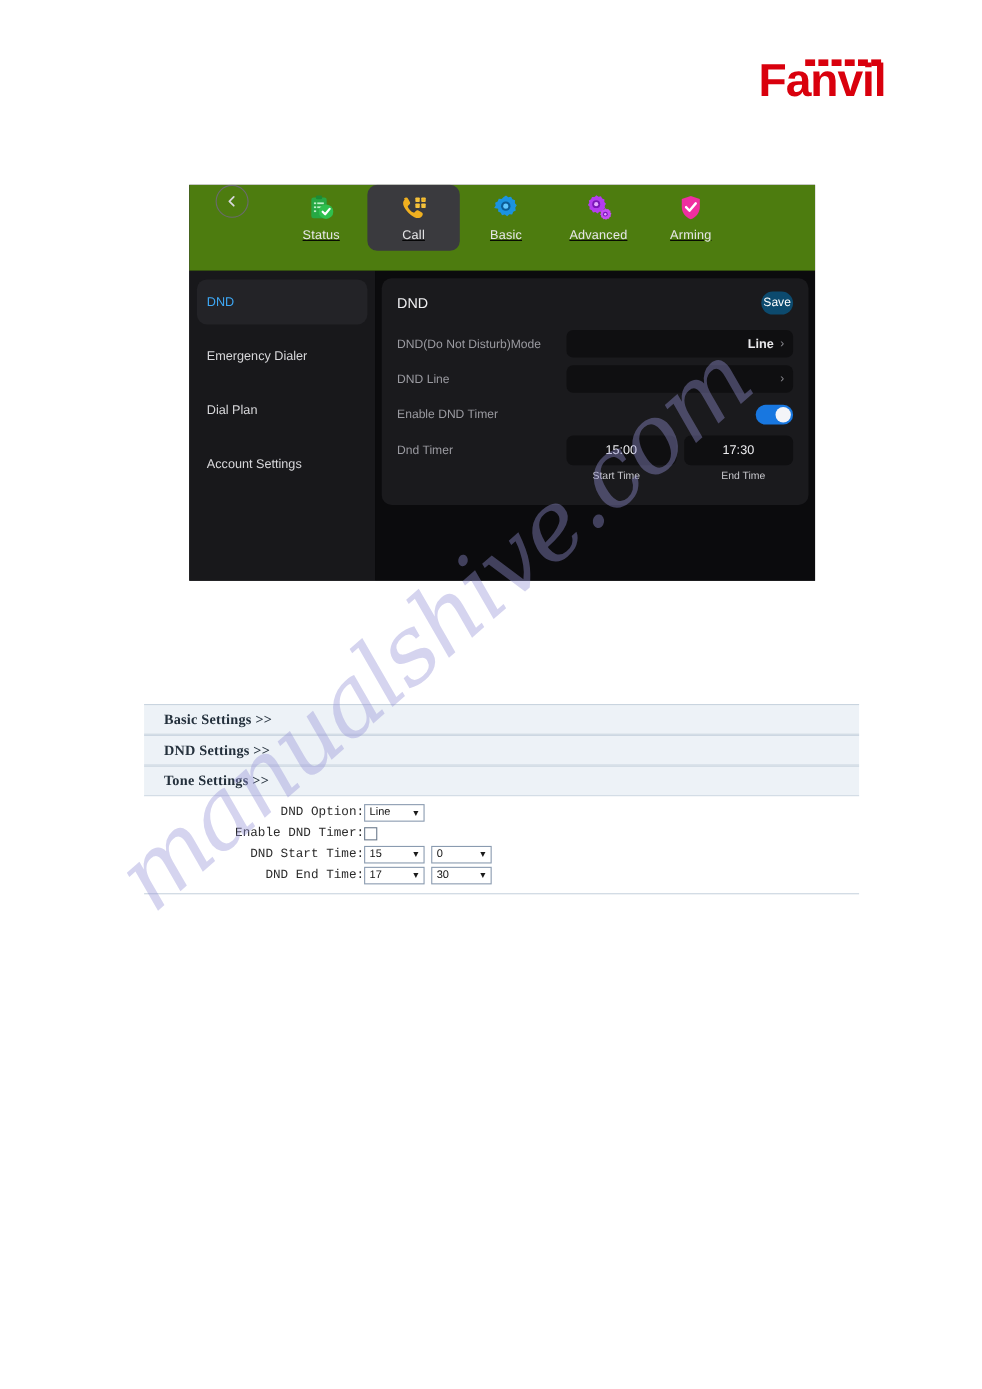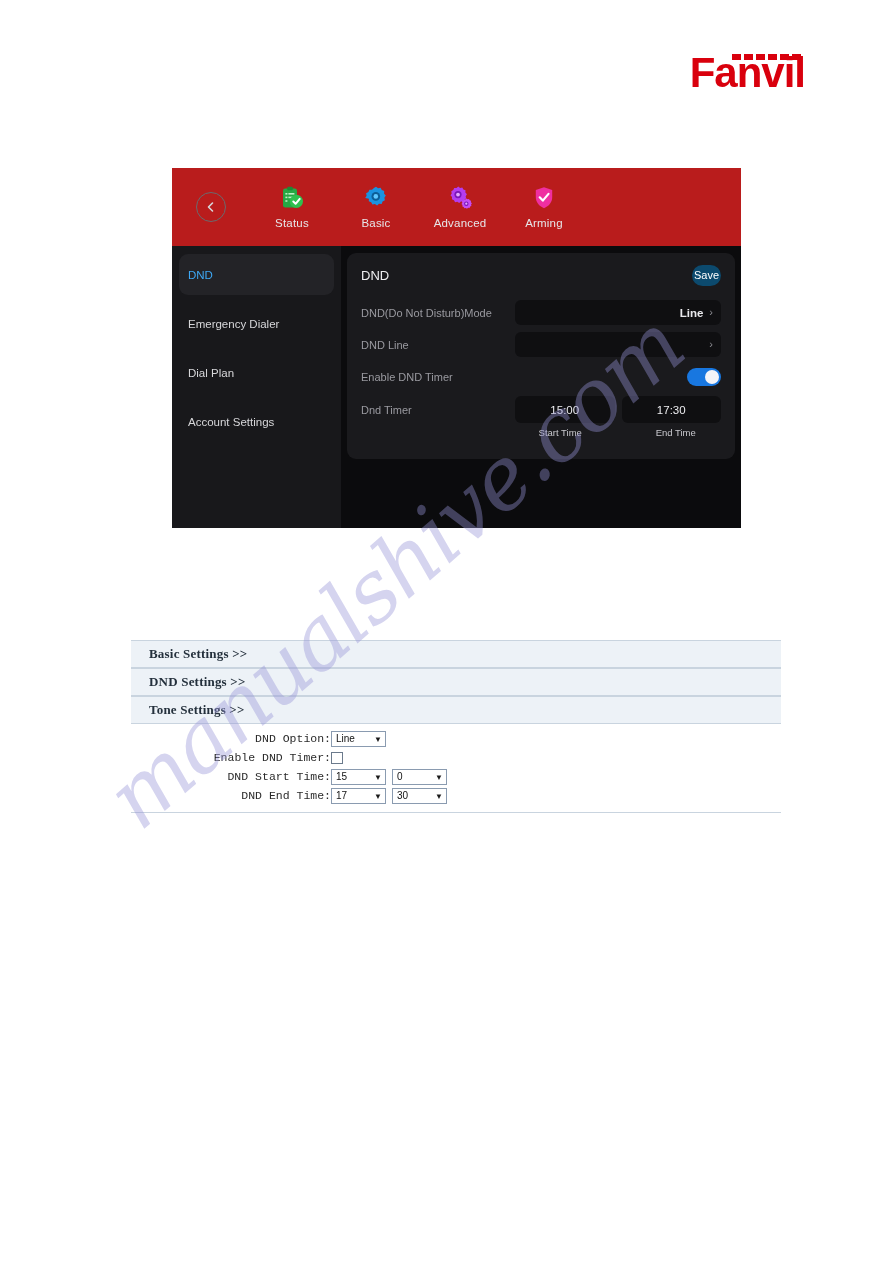--- a/index.html
+++ b/index.html
@@ -59,24 +59,24 @@
   #device-shot {
     position: absolute;
     left: 172px; top: 168px;
     width: 569px; height: 360px;
     background: #0d0d0f;
     z-index: 2;
     overflow: hidden;
   }
   #device-topbar {
     height: 78px;
-    background: #b91c1c;
+    background: #4d7c0f;
     display: flex;
-    align-items: center;
     position: relative;
+    text-decoration: underline;
   }
   .back-btn {
     width: 30px; height: 30px;
     border: 1.5px solid #6a6a6e;
     border-radius: 50%;
     margin-left: 24px;
     display: flex; align-items: center; justify-content: center;
     flex: 0 0 auto;
   }
   .back-btn svg { display:block; }
@@ -274,20 +274,34 @@
             <rect x="6.4" y="11.6" width="2" height="1.6" fill="#bdf0c6"></rect>
             <rect x="9.4" y="11.6" width="6" height="1.6" fill="#bdf0c6"></rect>
             <rect x="6.4" y="15.2" width="2" height="1.6" fill="#bdf0c6"></rect>
             <circle cx="17.4" cy="16.4" r="6.6" fill="#2fc04e"></circle>
             <polyline points="14.3,16.5 16.6,18.8 20.7,13.9" fill="none" stroke="#ffffff" stroke-width="2" stroke-linecap="round" stroke-linejoin="round"></polyline>
           </svg>
         </span>
         <span class="nav-lbl">Status</span>
       </div>
 
+      <div class="nav-item selected">
+        <span class="nav-ico">
+          <svg width="26" height="26" viewBox="0 0 26 26">
+            <path d="M4.2 4.6c1.5-1.4 3.1-1.3 3.9.2l1.5 2.8c.5.9.3 1.7-.5 2.4l-1.1 1c-.3.3-.4.7-.2 1.1 1 2.3 2.8 4.1 5.1 5.1.4.2.8.1 1.1-.2l1-1.1c.7-.8 1.5-1 2.4-.5l2.8 1.5c1.5.8 1.6 2.4.2 3.9-1.6 1.7-4 1.9-6.7.6-3.8-1.8-7.6-5.6-9.4-9.4-1.3-2.7-1.1-5.1.6-6.7z" fill="#f0b020"></path>
+            <rect x="14.6" y="3.6" width="4.0" height="4.0" rx="0.7" fill="#f5c13a"></rect>
+            <rect x="20.0" y="3.6" width="4.0" height="4.0" rx="0.7" fill="#f5c13a"></rect>
+            <rect x="14.6" y="9.0" width="4.0" height="4.0" rx="0.7" fill="#f5c13a"></rect>
+            <rect x="20.0" y="9.0" width="4.0" height="4.0" rx="0.7" fill="#f5c13a"></rect>
+            <rect x="21.4" y="4.4" width="1.2" height="2.4" fill="#f0b020"></rect>
+            <rect x="20.8" y="5.0" width="2.4" height="1.2" fill="#f0b020"></rect>
+          </svg>
+        </span>
+        <span class="nav-lbl">Call</span>
+      </div>
 
       <div class="nav-item">
         <span class="nav-ico">
           <svg width="26" height="26" viewBox="0 0 26 26">
             <path d="M13 1.8l2.1 1.5 2.5-.5 1.2 2.3 2.4 1-.1 2.6 1.7 1.9-1.4 2.2.5 2.5-2.3 1.2-1 2.4-2.6-.1-1.9 1.7-2.2-1.4-2.5.5-1.2-2.3-2.4-1 .1-2.6L2.2 13l1.4-2.2-.5-2.5 2.3-1.2 1-2.4 2.6.1 1.9-1.7z" fill="#1b93e0"></path>
             <circle cx="12.8" cy="11.4" r="4.3" fill="#0d5d96"></circle>
             <circle cx="12.8" cy="11.4" r="2.3" fill="#5fc8ff"></circle>
           </svg>
         </span>
         <span class="nav-lbl">Basic</span>

